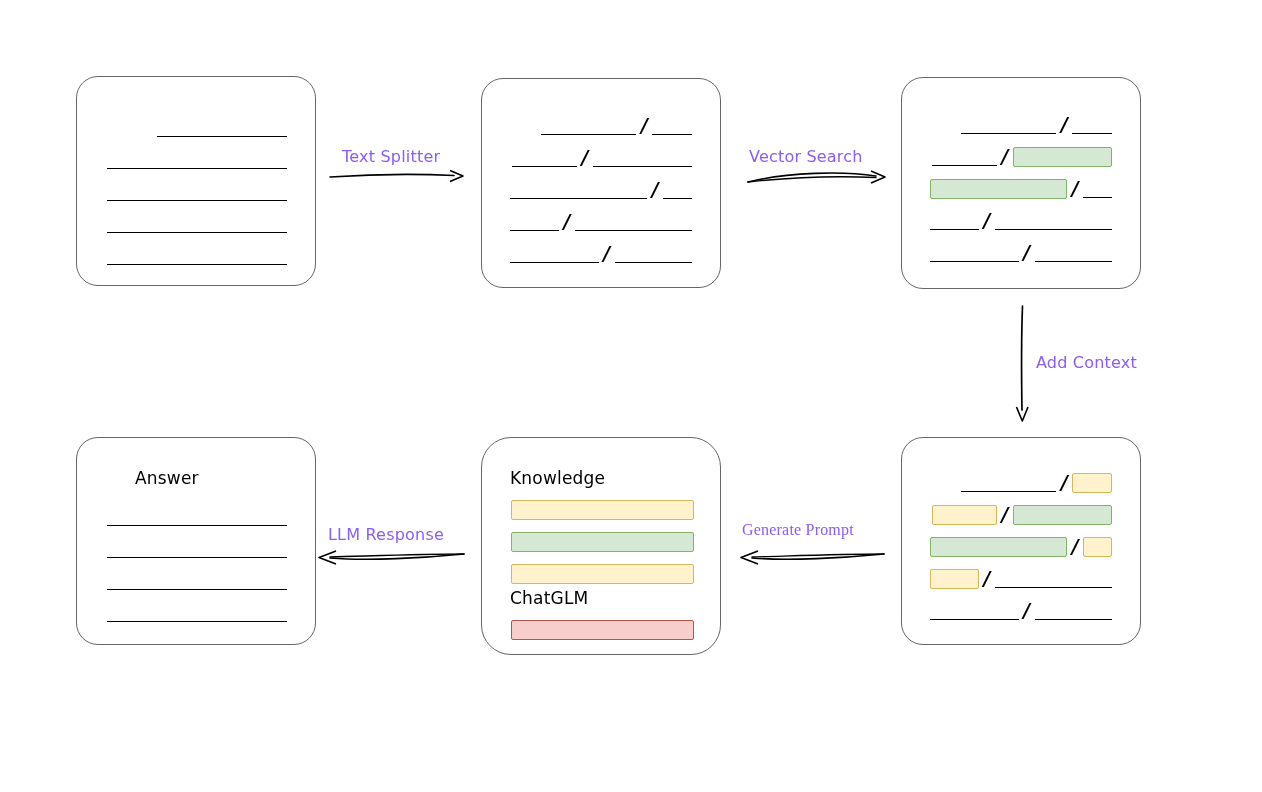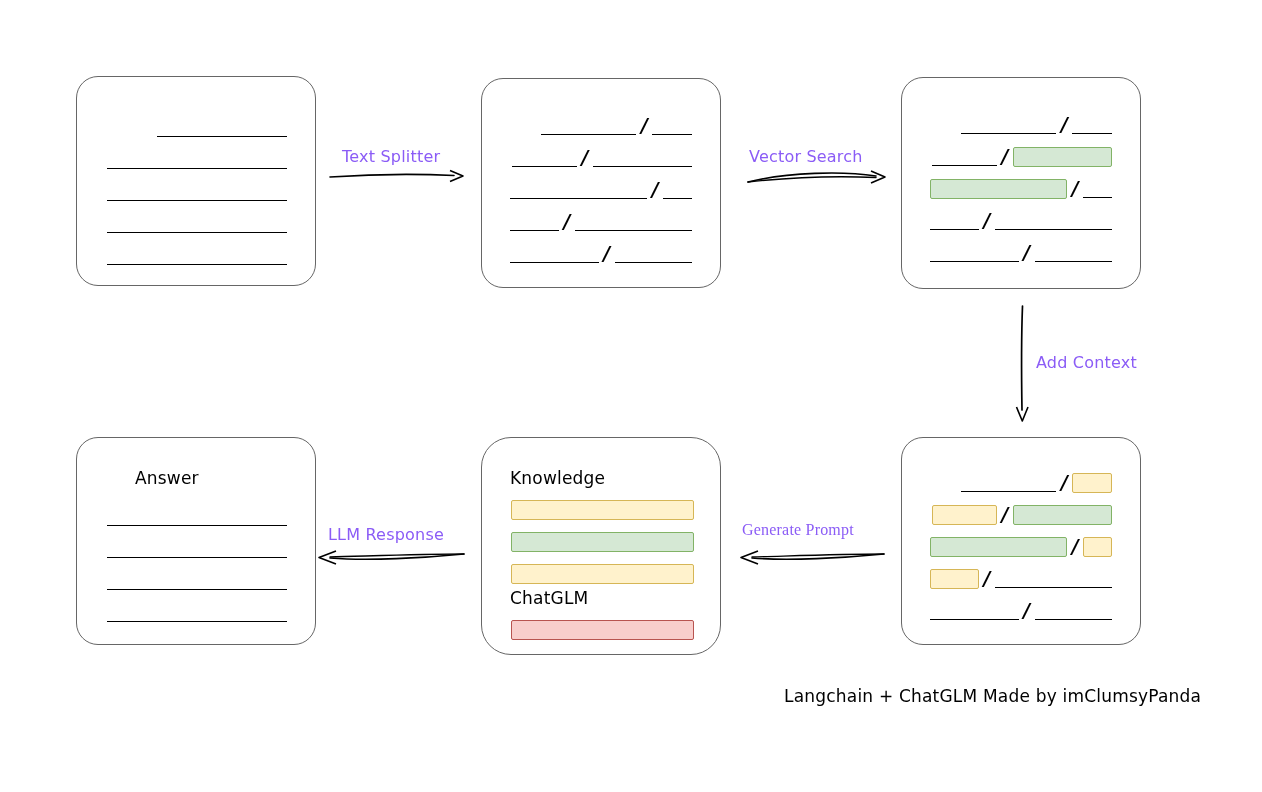--- a/index.html
+++ b/index.html
@@ -330,15 +330,14 @@
           <div class="row" style="top: 64px;">
             <span class="seg line" style="width: 100%;"></span>
           </div>
           <div class="row" style="top: 96px;">
             <span class="seg line" style="width: 100%;"></span>
           </div>
         </div>
     </div>
   </div>
 
-  <div class="caption" style="left:784px; top:686px;">Langchain + ChatGLM Made by imClumsyPanda</div>
 
 </div>
 
 </body></html>

